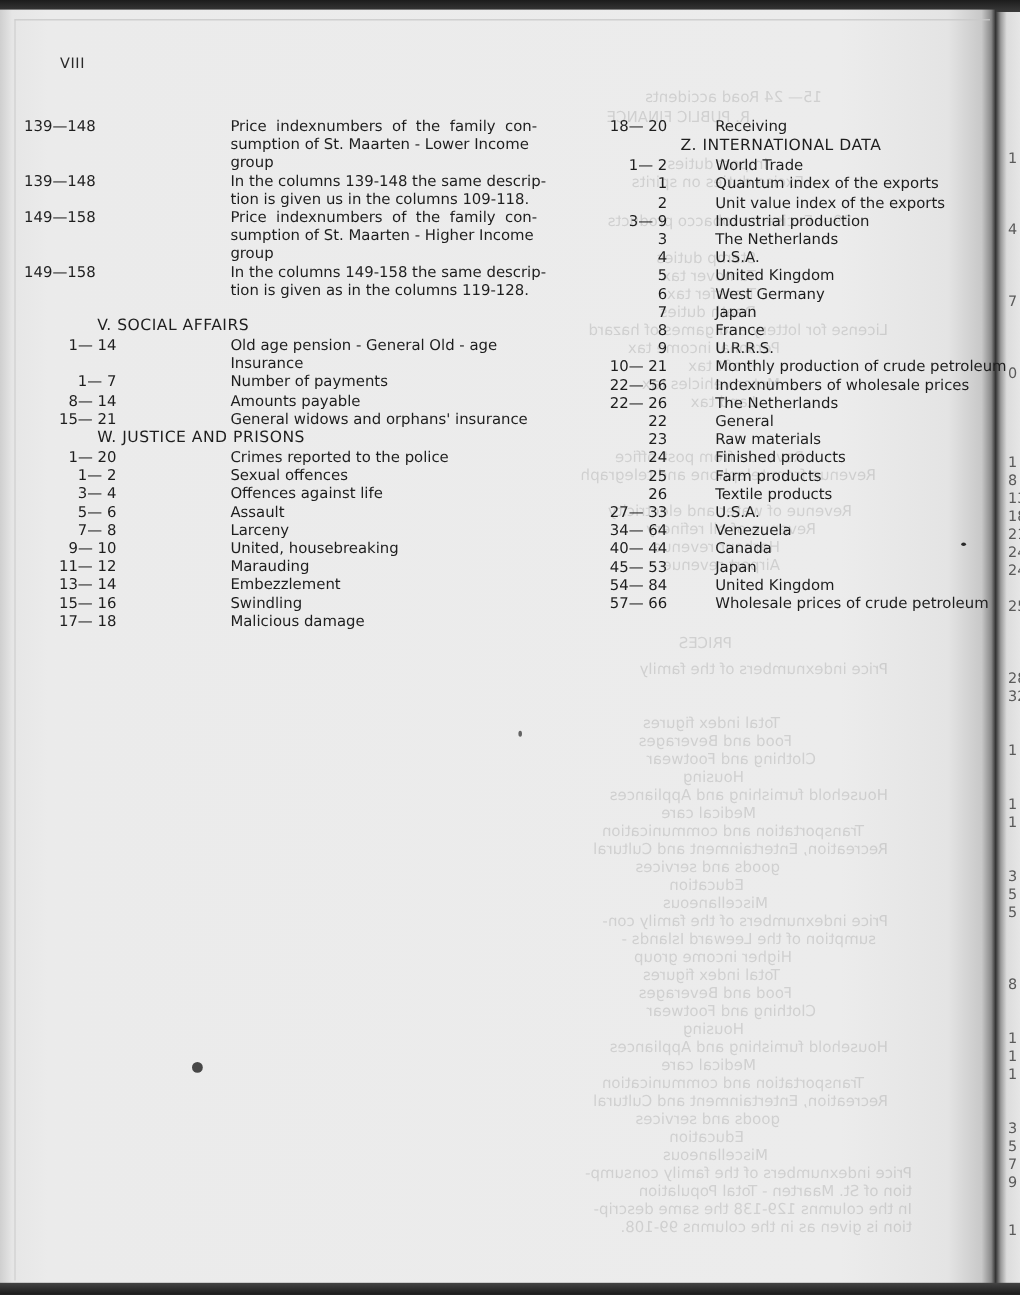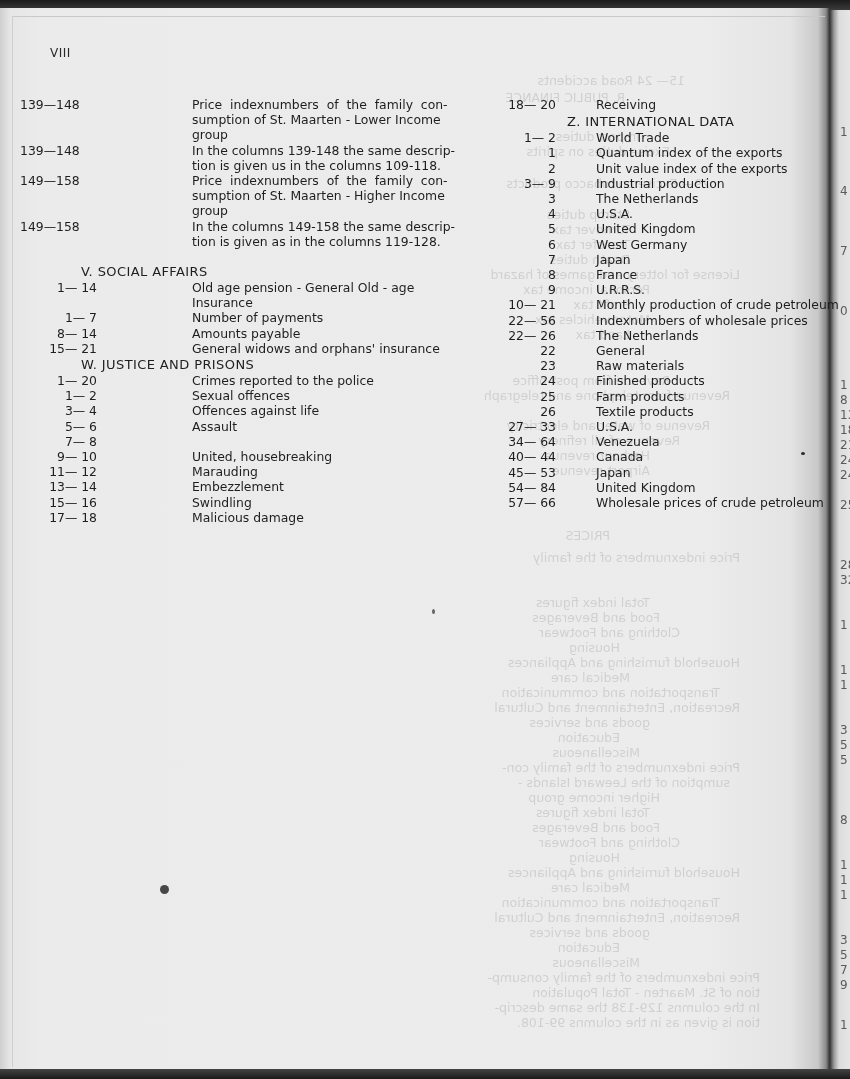--- a/index.html
+++ b/index.html
@@ -269,20 +269,21 @@
     <div class="row">
       <span class="num">3—  4</span>
       <span class="desc">Offences against life</span>
     </div>
     <div class="row">
       <span class="num">5—  6</span>
       <span class="desc">Assault</span>
     </div>
     <div class="row">
       <span class="num">7—  8</span>
+      <span class="desc">Larceny</span>
     </div>
     <div class="row">
       <span class="num">9— 10</span>
       <span class="desc">United, housebreaking</span>
     </div>
     <div class="row">
       <span class="num">11— 12</span>
       <span class="desc">Marauding</span>
     </div>
     <div class="row">

